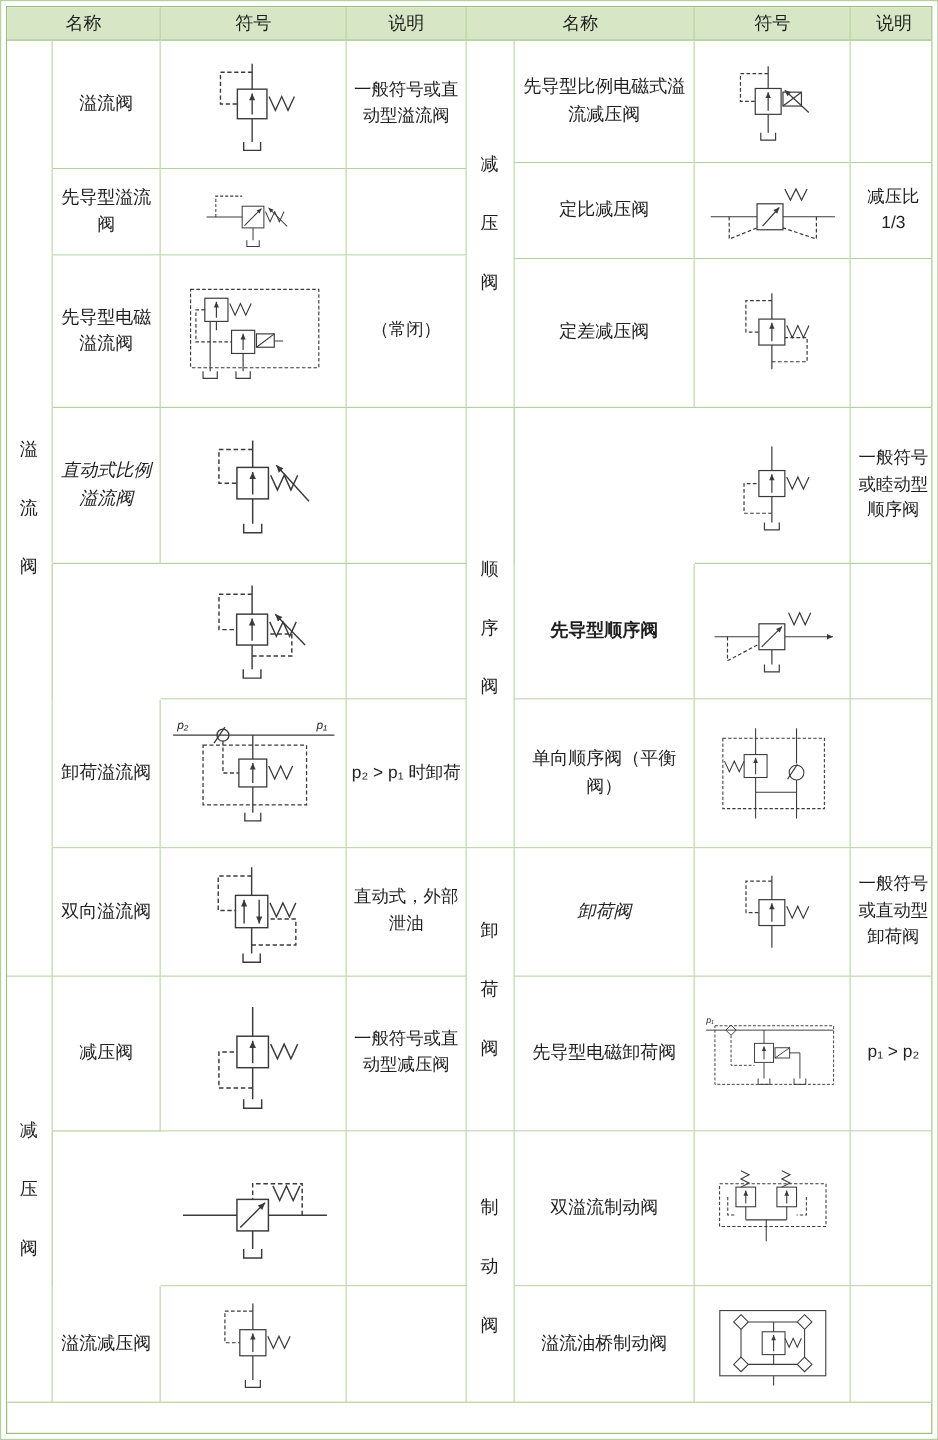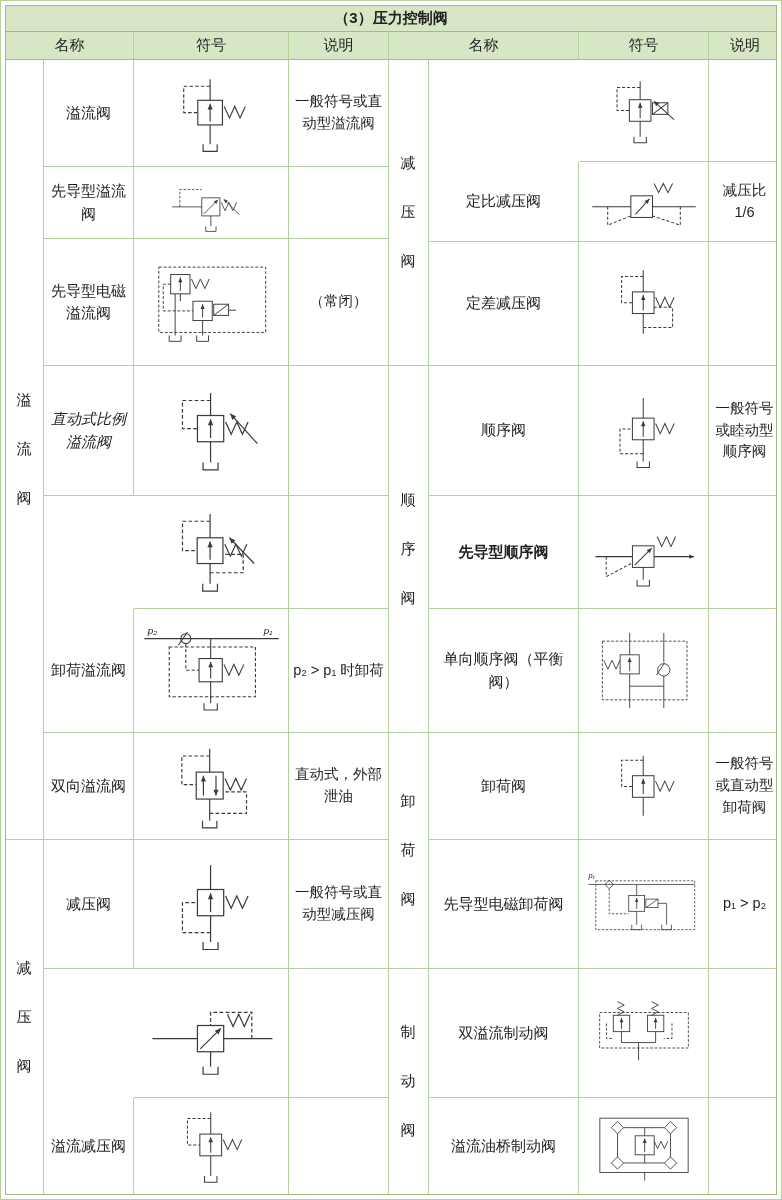--- a/index.html
+++ b/index.html
@@ -20,21 +20,20 @@
   .cat{flex-direction:column;gap:30px;font-size:15px;letter-spacing:1px}
   .name{font-size:15px;padding:2px 3px;line-height:1.5}
   .desc{font-size:14.5px;padding:2px 3px;line-height:1.5}
   .symc svg{display:block}
 </style>
 </head>
 <body>
 
 <div class="page">
   <div class="table">
-    <div class="title-row">（3）压力控制阀</div>
     <div class="hdr-row">
       <div class="hcell">名称</div>
       <div class="hcell">符号</div>
       <div class="hcell">说明</div>
       <div class="hcell">名称</div>
       <div class="hcell">符号</div>
       <div class="hcell">说明</div>
     </div>
     <div class="body">
       <div class="half" id="left-half" style="grid-template-columns: 38px 90px 155px 100px; width: 383px; grid-template-rows: 107px 72px 127px 130px 113px 124px 107px 129px 129px 97px;">
@@ -227,20 +226,21 @@
           <div class="cell cat" style="grid-area: 7 / 1 / 9;">
             <span>卸</span>
             <span>荷</span>
             <span>阀</span>
           </div>
           <div class="cell cat" style="grid-area: 9 / 1 / 11;">
             <span>制</span>
             <span>动</span>
             <span>阀</span>
           </div>
+          <div class="cell name" style="grid-area: 1 / 2;">先导型比例电磁式溢流减压阀</div>
           <div class="cell symc" style="grid-area: 1 / 3;">
             <svg viewBox="0 0 150 100" width="116" height="77">
               <rect x="56" y="36" width="28" height="28" stroke="#3a3a3a" stroke-width="1.3" fill="none"></rect>
               <line x1="70" y1="60" x2="70" y2="40" stroke="#3a3a3a" stroke-width="1.3" fill="none"></line>
               <polygon points="70,40 72.9,46.4 67.1,46.4" fill="#3a3a3a" stroke="none"></polygon>
               <rect x="86" y="40" width="20" height="15" stroke="#3a3a3a" stroke-width="1.3" fill="none"></rect>
               <line x1="86" y1="55" x2="106" y2="40" stroke="#3a3a3a" stroke-width="1.3" fill="none"></line>
               <line x1="114" y1="62" x2="88" y2="38" stroke="#3a3a3a" stroke-width="1.3" fill="none"></line>
               <polygon points="88,38 94.6,40.2 90.8,44.4" fill="#3a3a3a" stroke="none"></polygon>
               <line x1="70" y1="12" x2="70" y2="36" stroke="#3a3a3a" stroke-width="1.3" fill="none"></line>
@@ -256,36 +256,35 @@
               <line x1="8" y1="50" x2="58" y2="50" stroke="#3a3a3a" stroke-width="1.3" fill="none"></line>
               <rect x="58" y="36" width="28" height="28" stroke="#3a3a3a" stroke-width="1.3" fill="none"></rect>
               <line x1="64" y1="60" x2="82" y2="40" stroke="#3a3a3a" stroke-width="1.3" fill="none"></line>
               <polygon points="82,40 79.8,46.7 75.6,42.8" fill="#3a3a3a" stroke="none"></polygon>
               <line x1="86" y1="50" x2="142" y2="50" stroke="#3a3a3a" stroke-width="1.3" fill="none"></line>
               <polyline points="88,20 94,32 100,20 106,32 112,20" stroke="#3a3a3a" stroke-width="1.3" fill="none"></polyline>
               <polyline points="28,50 28,74 58,62" stroke="#3a3a3a" stroke-width="1.3" fill="none" stroke-dasharray="4 2.5"></polyline>
               <polyline points="122,50 122,74 86,62" stroke="#3a3a3a" stroke-width="1.3" fill="none" stroke-dasharray="4 2.5"></polyline>
             </svg>
           </div>
-          <div class="cell desc" style="grid-area: 2 / 4;">减压比 1/6</div>
+          <div class="cell desc" style="grid-area: 2 / 4;">减压比 1/3</div>
           <div class="cell name" style="grid-area: 3 / 2;">定差减压阀</div>
           <div class="cell symc" style="grid-area: 3 / 3;">
             <svg viewBox="0 0 150 110" width="116" height="85">
               <line x1="74" y1="12" x2="74" y2="40" stroke="#3a3a3a" stroke-width="1.3" fill="none"></line>
               <rect x="60" y="40" width="28" height="28" stroke="#3a3a3a" stroke-width="1.3" fill="none"></rect>
               <line x1="74" y1="64" x2="74" y2="44" stroke="#3a3a3a" stroke-width="1.3" fill="none"></line>
               <polygon points="74,44 76.9,50.4 71.1,50.4" fill="#3a3a3a" stroke="none"></polygon>
               <polyline points="90,47 96,60 102,47 108,60 114,47" stroke="#3a3a3a" stroke-width="1.3" fill="none"></polyline>
               <line x1="74" y1="68" x2="74" y2="94" stroke="#3a3a3a" stroke-width="1.3" fill="none"></line>
               <polyline points="74,20 46,20 46,54 60,54" stroke="#3a3a3a" stroke-width="1.3" fill="none" stroke-dasharray="4 2.5"></polyline>
               <polyline points="74,86 112,86 112,60 88,60" stroke="#3a3a3a" stroke-width="1.3" fill="none" stroke-dasharray="4 2.5"></polyline>
             </svg>
           </div>
           <div class="cell desc" style="grid-area: 3 / 4;"></div>
-          <div class="cell name" style="grid-area: 4 / 2;">顺序阀</div>
           <div class="cell symc" style="grid-area: 4 / 3;">
             <svg viewBox="0 0 150 112" width="116" height="87">
               <line x1="74" y1="14" x2="74" y2="40" stroke="#3a3a3a" stroke-width="1.3" fill="none"></line>
               <rect x="60" y="40" width="28" height="28" stroke="#3a3a3a" stroke-width="1.3" fill="none"></rect>
               <line x1="74" y1="64" x2="74" y2="44" stroke="#3a3a3a" stroke-width="1.3" fill="none"></line>
               <polygon points="74,44 76.9,50.4 71.1,50.4" fill="#3a3a3a" stroke="none"></polygon>
               <polyline points="90,47 96,60 102,47 108,60 114,47" stroke="#3a3a3a" stroke-width="1.3" fill="none"></polyline>
               <polyline points="74,86 44,86 44,54 60,54" stroke="#3a3a3a" stroke-width="1.3" fill="none" stroke-dasharray="4 2.5"></polyline>
               <line x1="74" y1="68" x2="74" y2="96" stroke="#3a3a3a" stroke-width="1.3" fill="none"></line>
               <polyline points="66,96 66,104 82,104 82,96" stroke="#3a3a3a" stroke-width="1.3" fill="none"></polyline>
@@ -319,21 +318,21 @@
               <polygon points="64,40 66.9,46.4 61.1,46.4" fill="#3a3a3a" stroke="none"></polygon>
               <polyline points="50,44 44,57 38,44 32,57 26,44" stroke="#3a3a3a" stroke-width="1.3" fill="none"></polyline>
               <circle cx="114" cy="58" r="9" stroke="#3a3a3a" stroke-width="1.3" fill="none"></circle>
               <line x1="103" y1="66" x2="115" y2="48" stroke="#3a3a3a" stroke-width="1.3" fill="none"></line>
               <line x1="64" y1="64" x2="64" y2="114" stroke="#3a3a3a" stroke-width="1.3" fill="none"></line>
               <line x1="114" y1="67" x2="114" y2="114" stroke="#3a3a3a" stroke-width="1.3" fill="none"></line>
               <line x1="64" y1="82" x2="114" y2="82" stroke="#3a3a3a" stroke-width="1.3" fill="none"></line>
             </svg>
           </div>
           <div class="cell desc" style="grid-area: 6 / 4;"></div>
-          <div class="cell name" style="grid-area: 7 / 2;">卸荷阀</div>
+          <div class="cell name" style="grid-area: 7 / 2; font-style: italic;">卸荷阀</div>
           <div class="cell symc" style="grid-area: 7 / 3;">
             <svg viewBox="0 0 150 100" width="116" height="77">
               <line x1="74" y1="10" x2="74" y2="36" stroke="#3a3a3a" stroke-width="1.3" fill="none"></line>
               <rect x="60" y="36" width="28" height="28" stroke="#3a3a3a" stroke-width="1.3" fill="none"></rect>
               <line x1="74" y1="60" x2="74" y2="40" stroke="#3a3a3a" stroke-width="1.3" fill="none"></line>
               <polygon points="74,40 76.9,46.4 71.1,46.4" fill="#3a3a3a" stroke="none"></polygon>
               <polyline points="90,43 96,56 102,43 108,56 114,43" stroke="#3a3a3a" stroke-width="1.3" fill="none"></polyline>
               <line x1="74" y1="64" x2="74" y2="88" stroke="#3a3a3a" stroke-width="1.3" fill="none"></line>
               <polyline points="74,16 46,16 46,50 60,50" stroke="#3a3a3a" stroke-width="1.3" fill="none" stroke-dasharray="4 2.5"></polyline>
             </svg>

